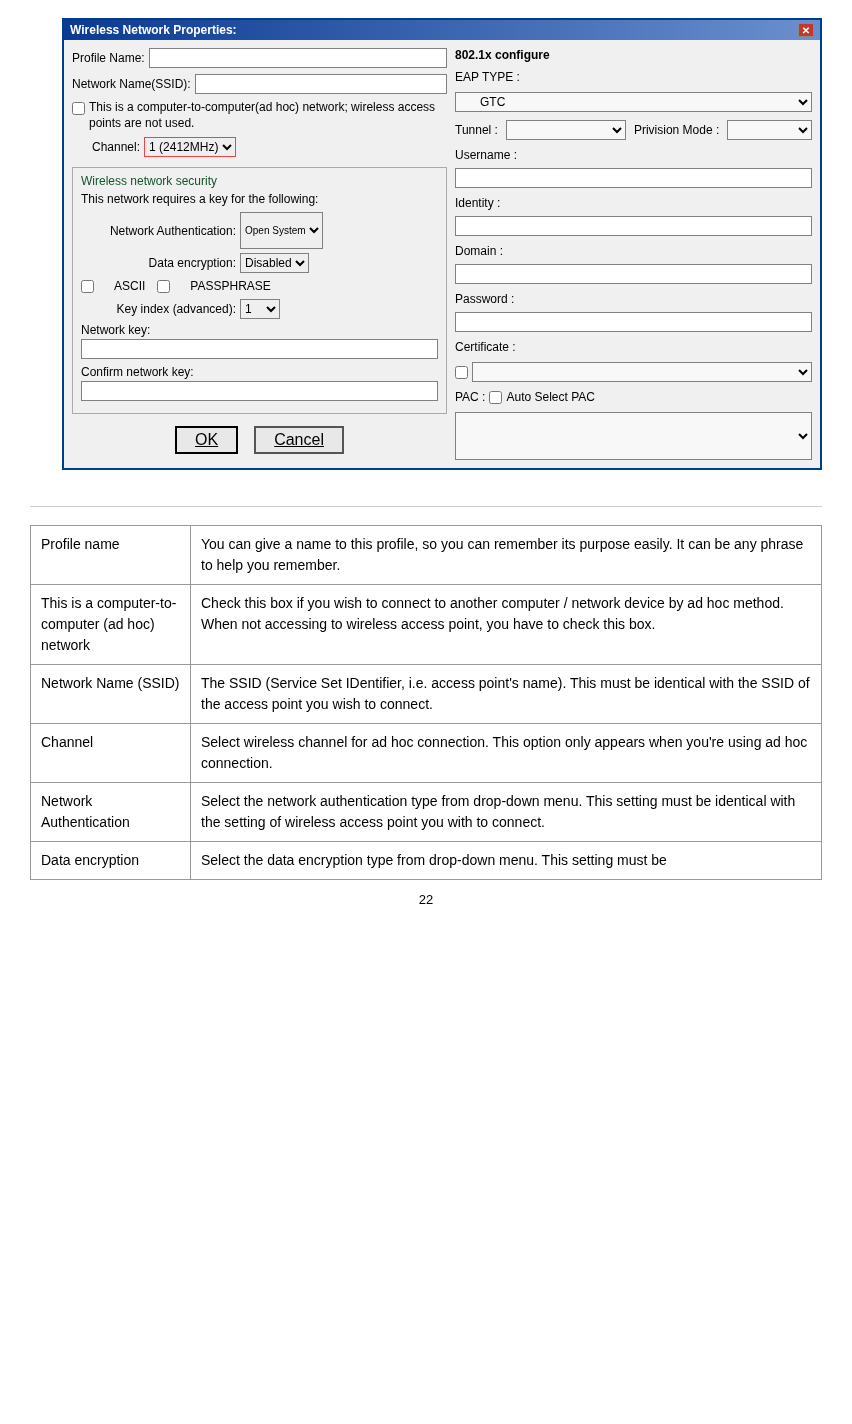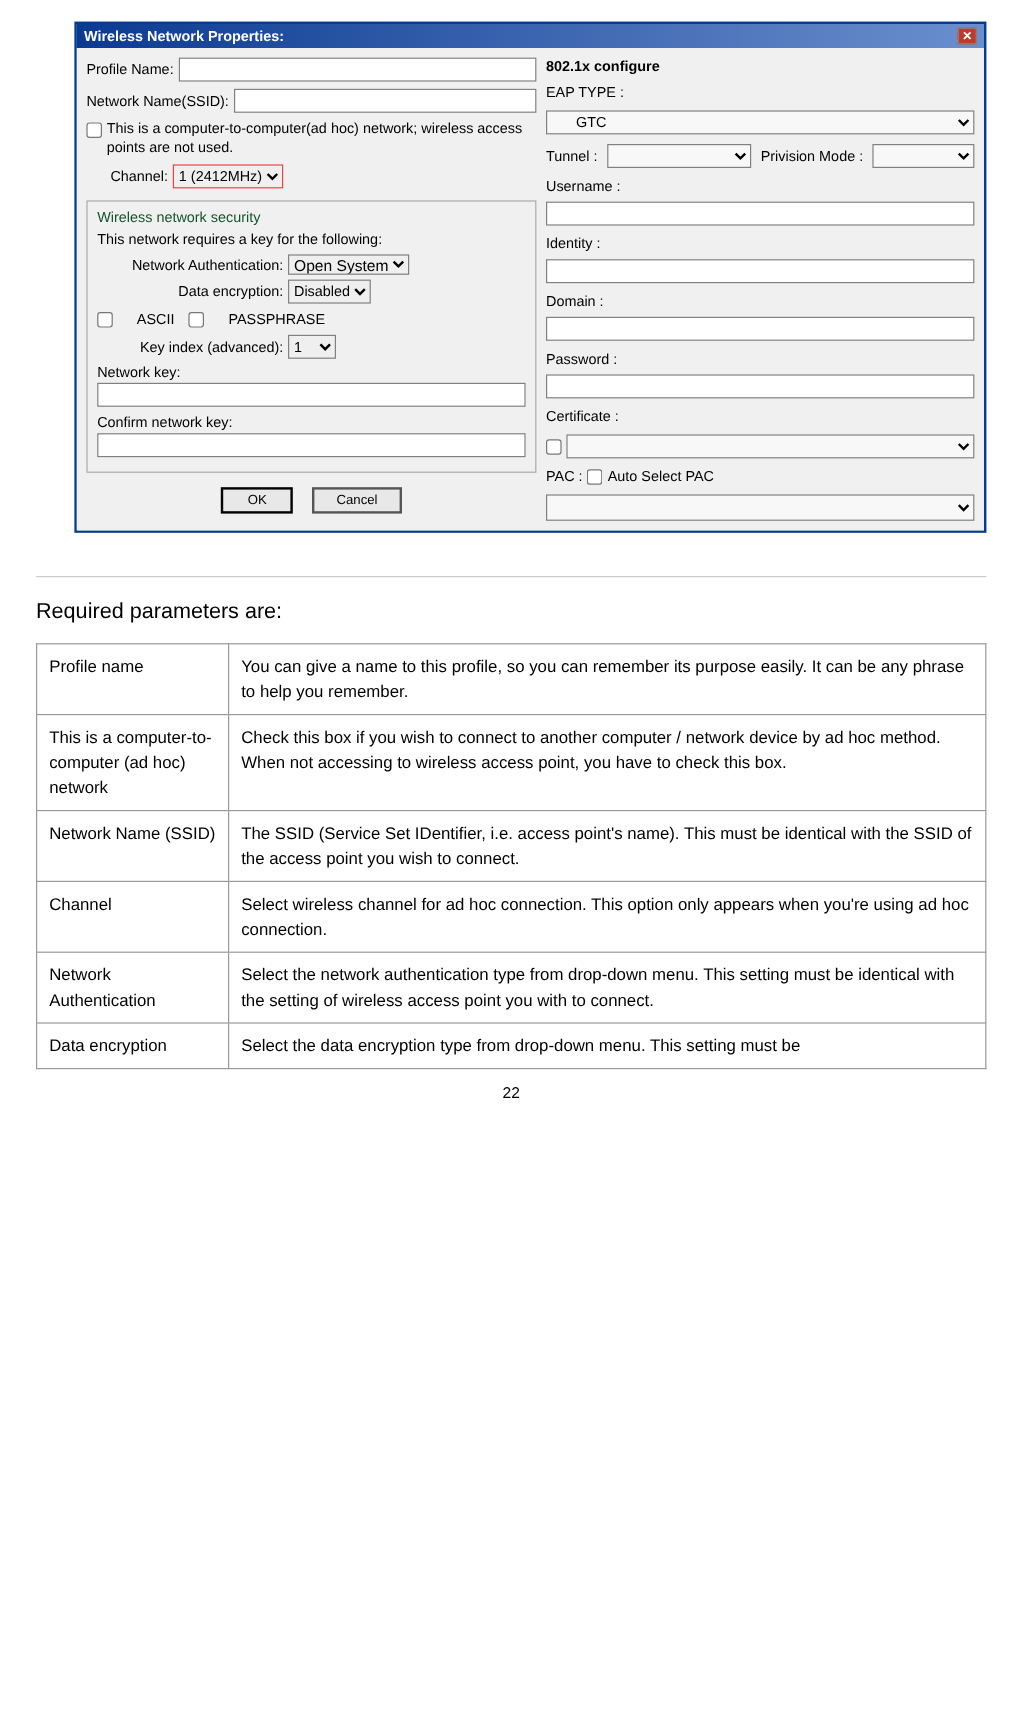--- a/index.html
+++ b/index.html
@@ -125,22 +125,22 @@
       align-items: center;
       gap: 4px;
       margin-bottom: 4px;
     }
     .auth-label {
       font-size: 12px;
       text-align: right;
       width: 155px;
     }
     .auth-select {
-      font-size: 13px;
-      height: 17px;
+      font-size: 10px;
+      height: 37px;
       border: 1px solid #808080;
     }
 
     .enc-row {
       display: flex;
       align-items: center;
       gap: 4px;
       margin-bottom: 6px;
     }
     .enc-label {
@@ -215,23 +215,24 @@
       display: flex;
       justify-content: center;
       gap: 16px;
       margin-top: 8px;
       padding-bottom: 6px;
     }
     .dialog-btn {
       background: #e8e8e8;
       border: 2px solid #555;
       padding: 3px 18px;
-      font-size: 11px;
+      font-size: 16px;
       cursor: pointer;
       min-width: 60px;
+      text-decoration: underline;
     }
     .dialog-btn:first-child {
       border: 2px solid #000;
     }
 
     
     .right-panel {
       flex: 1;
       display: flex;
       flex-direction: column;
@@ -520,21 +521,20 @@
         </select>
       </div>
 
     </div>
   </div>
 </div>
 
 <hr class="page-divider">
 
 <div class="content-area">
-  <h2 class="required-header">Required parameters are:</h2>
 
   <table class="params-table">
     <tbody id="params-tbody">
         <tr>
           <td>Profile name</td>
           <td>You can give a name to this profile, so you can remember its purpose easily. It can be any phrase to help you remember.</td>
         </tr>
         <tr>
           <td>This is a computer-to-computer (ad hoc) network</td>
           <td>Check this box if you wish to connect to another computer / network device by ad hoc method. When not accessing to wireless access point, you have to check this box.</td>

